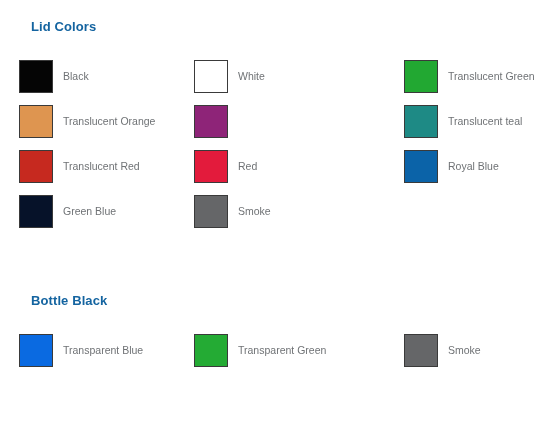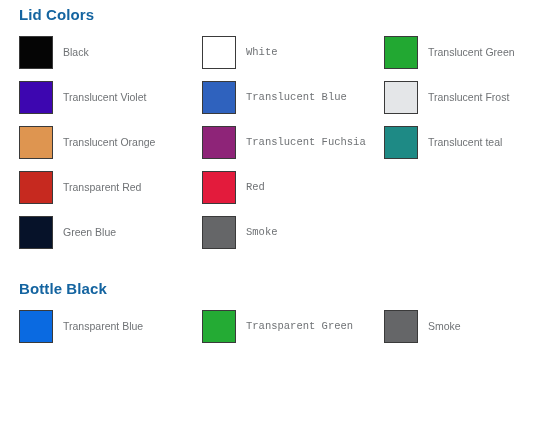--- a/index.html
+++ b/index.html
@@ -21,25 +21,25 @@
   }
   .section {
     position: absolute;
     left: 0;
     width: 534px;
   }
   #section-lid { top: 0; }
   #section-bottle { top: 274px; }
 
   .section-title {
-    font-size: 15px;
+    font-size: 13px;
     font-weight: bold;
     color: #1464a0;
     letter-spacing: 0.1px;
-    margin: 0;
+    margin: 12px;
     padding: 6px 0 0 19px;
     line-height: 18px;
   }
 
   .swatch-grid {
     position: relative;
     width: 534px;
     padding-top: 12px;
   }
 
@@ -50,22 +50,22 @@
   }
 
   .swatch-cell {
     position: absolute;
     top: 0;
     height: 45px;
     display: flex;
     align-items: flex-start;
   }
   .col-0 { left: 19px; }
-  .col-1 { left: 202px; font-family: Liberation Mono, monospace; }
-  .col-2 { left: 384px; }
+  .col-1 { left: 194px; }
+  .col-2 { left: 404px; }
 
   .chip {
     width: 34px;
     height: 33px;
     box-sizing: border-box;
     border: 1px solid #3a3a3a;
     flex: 0 0 auto;
   }
 
   .chip-label {
@@ -93,58 +93,47 @@
         <div class="swatch-cell col-1">
           <span class="chip" style="background-color:#ffffff;"></span>
           <span class="chip-label">White</span>
         </div>
         <div class="swatch-cell col-2">
           <span class="chip" style="background-color:#22a832;"></span>
           <span class="chip-label">Translucent Green</span>
         </div>
       </div>
 
-      <div class="swatch-row">
-        <div class="swatch-cell col-0">
-          <span class="chip" style="background-color:#3d06b0;"></span>
-          <span class="chip-label">Translucent Violet</span>
-        </div>
-        <div class="swatch-cell col-1">
-          <span class="chip" style="background-color:#2f62be;"></span>
-          <span class="chip-label">Translucent Blue</span>
-        </div>
-        <div class="swatch-cell col-2">
-          <span class="chip" style="background-color:#e4e6e8;"></span>
-          <span class="chip-label">Translucent Frost</span>
-        </div>
-      </div>
 
       <div class="swatch-row">
         <div class="swatch-cell col-0">
           <span class="chip" style="background-color:#de9550;"></span>
           <span class="chip-label">Translucent Orange</span>
         </div>
         <div class="swatch-cell col-1">
           <span class="chip" style="background-color:#8e2478;"></span>
-          <span class="chip-label">Translucent Fuchsia</span>
         </div>
         <div class="swatch-cell col-2">
           <span class="chip" style="background-color:#1e8a85;"></span>
           <span class="chip-label">Translucent teal</span>
         </div>
       </div>
 
       <div class="swatch-row">
         <div class="swatch-cell col-0">
           <span class="chip" style="background-color:#c6291f;"></span>
-          <span class="chip-label">Transparent Red</span>
+          <span class="chip-label">Translucent Red</span>
         </div>
         <div class="swatch-cell col-1">
           <span class="chip" style="background-color:#e31b3c;"></span>
           <span class="chip-label">Red</span>
+        </div>
+        <div class="swatch-cell col-2">
+          <span class="chip" style="background-color:#0b63a8;"></span>
+          <span class="chip-label">Royal Blue</span>
         </div>
       </div>
 
       <div class="swatch-row">
         <div class="swatch-cell col-0">
           <span class="chip" style="background-color:#061229;"></span>
           <span class="chip-label">Green Blue</span>
         </div>
         <div class="swatch-cell col-1">
           <span class="chip" style="background-color:#656668;"></span>

